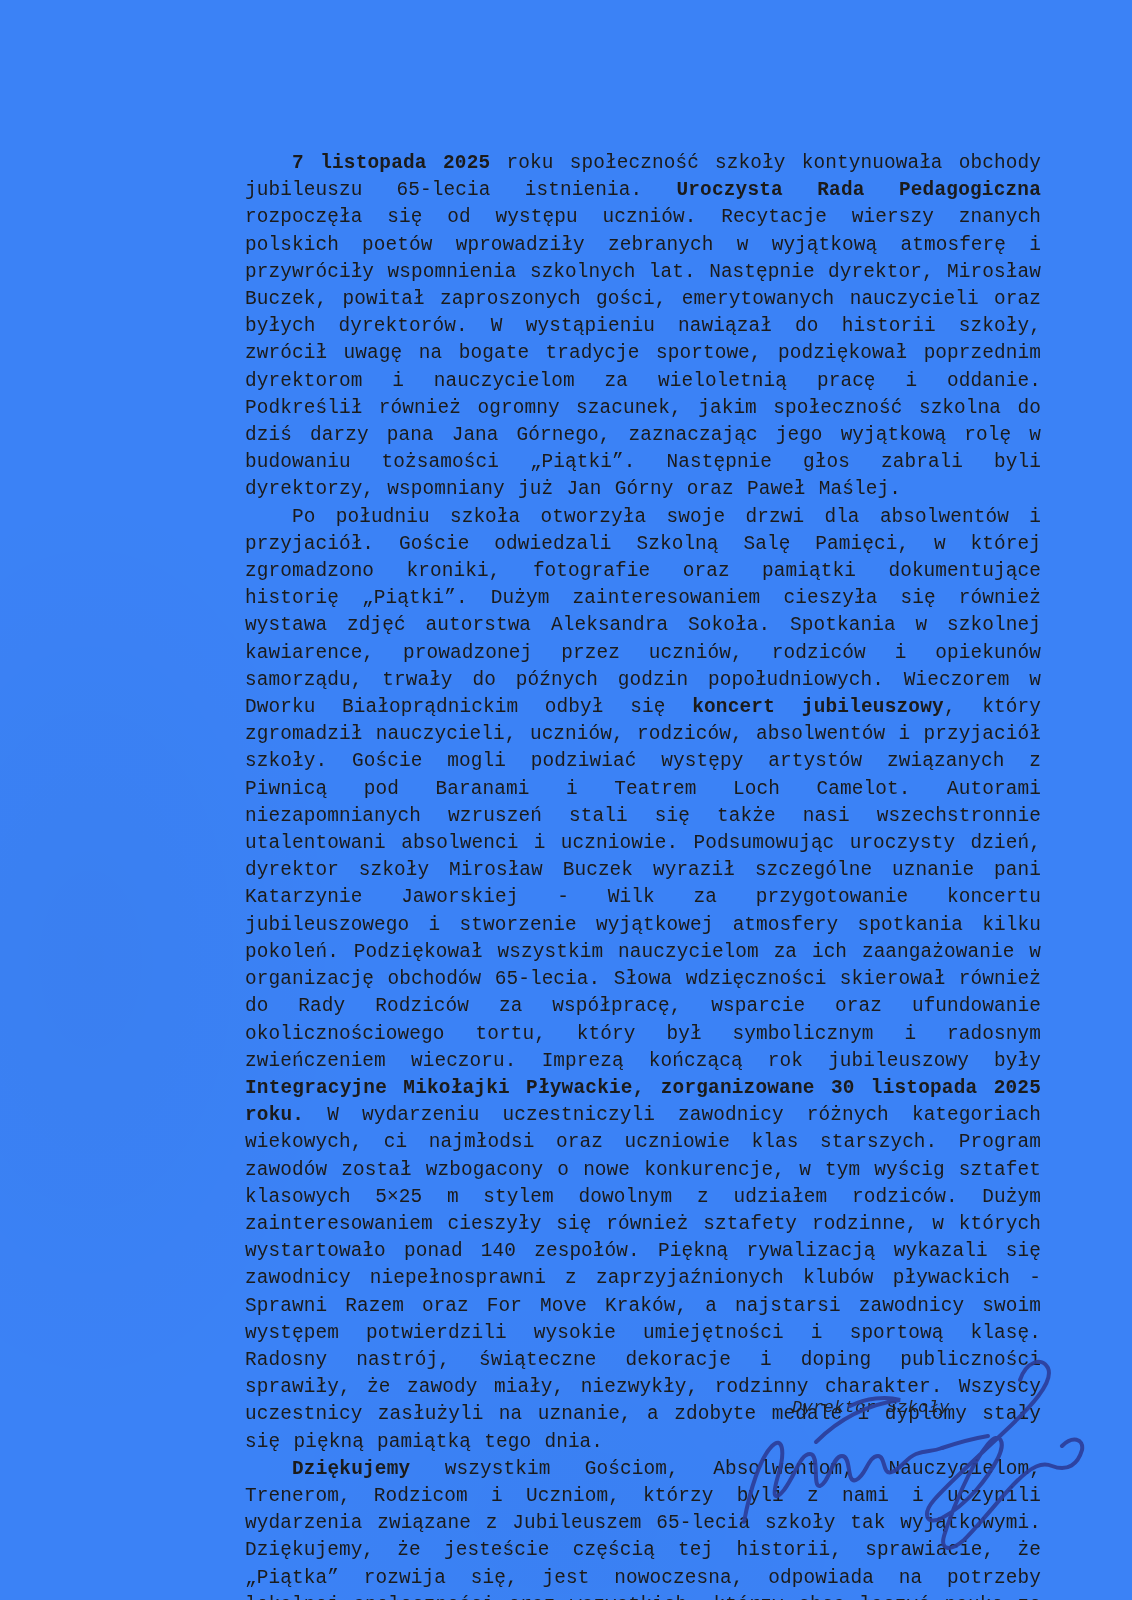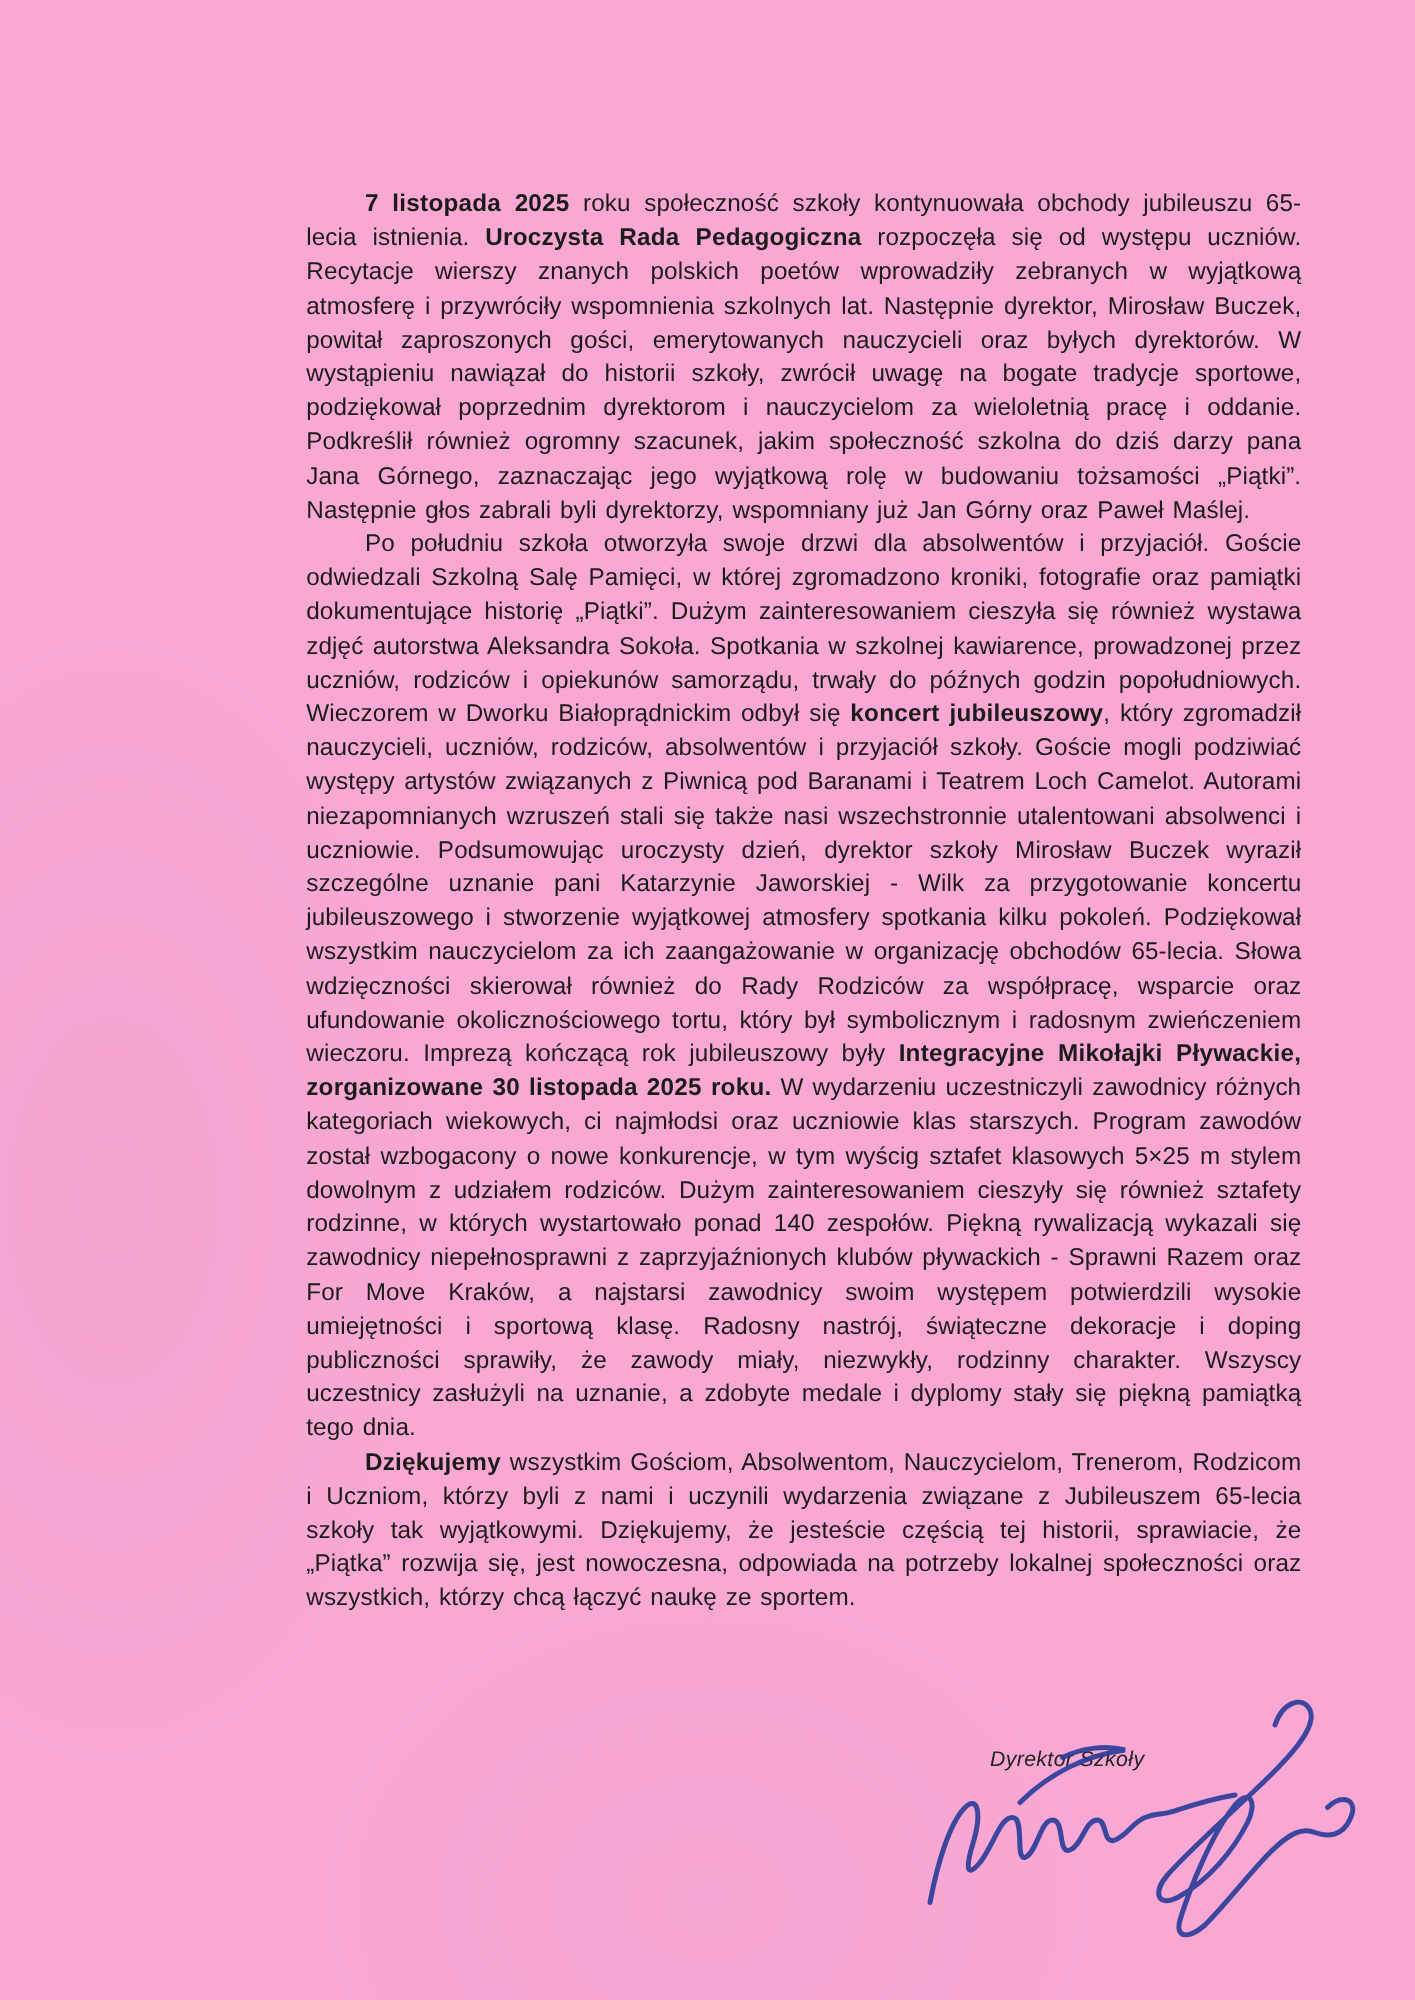--- a/index.html
+++ b/index.html
@@ -1,23 +1,23 @@
 <!DOCTYPE html>
 <html><head>
 <meta charset="utf-8">
 <style>
   html, body { margin: 0; padding: 0; background: #e8e8e8; }
   .page {
     position: relative;
     width: 1132px;
     height: 1600px;
     margin: 0 auto;
-    background: #f9a8d4;
+    background: #3b82f6;
     overflow: hidden;
-    font-family: Liberation Sans, sans-serif;
+    font-family: Liberation Mono, monospace;
     color: #1b1b1b;
   }
   
   .page::before {
     content: "";
     position: absolute;
     inset: 0;
     background:
       radial-gradient(ellipse 400px 700px at 8% 60%, rgba(0,0,0,0.025), transparent 70%),
       radial-gradient(ellipse 500px 400px at 50% 95%, rgba(0,0,0,0.015), transparent 70%);

